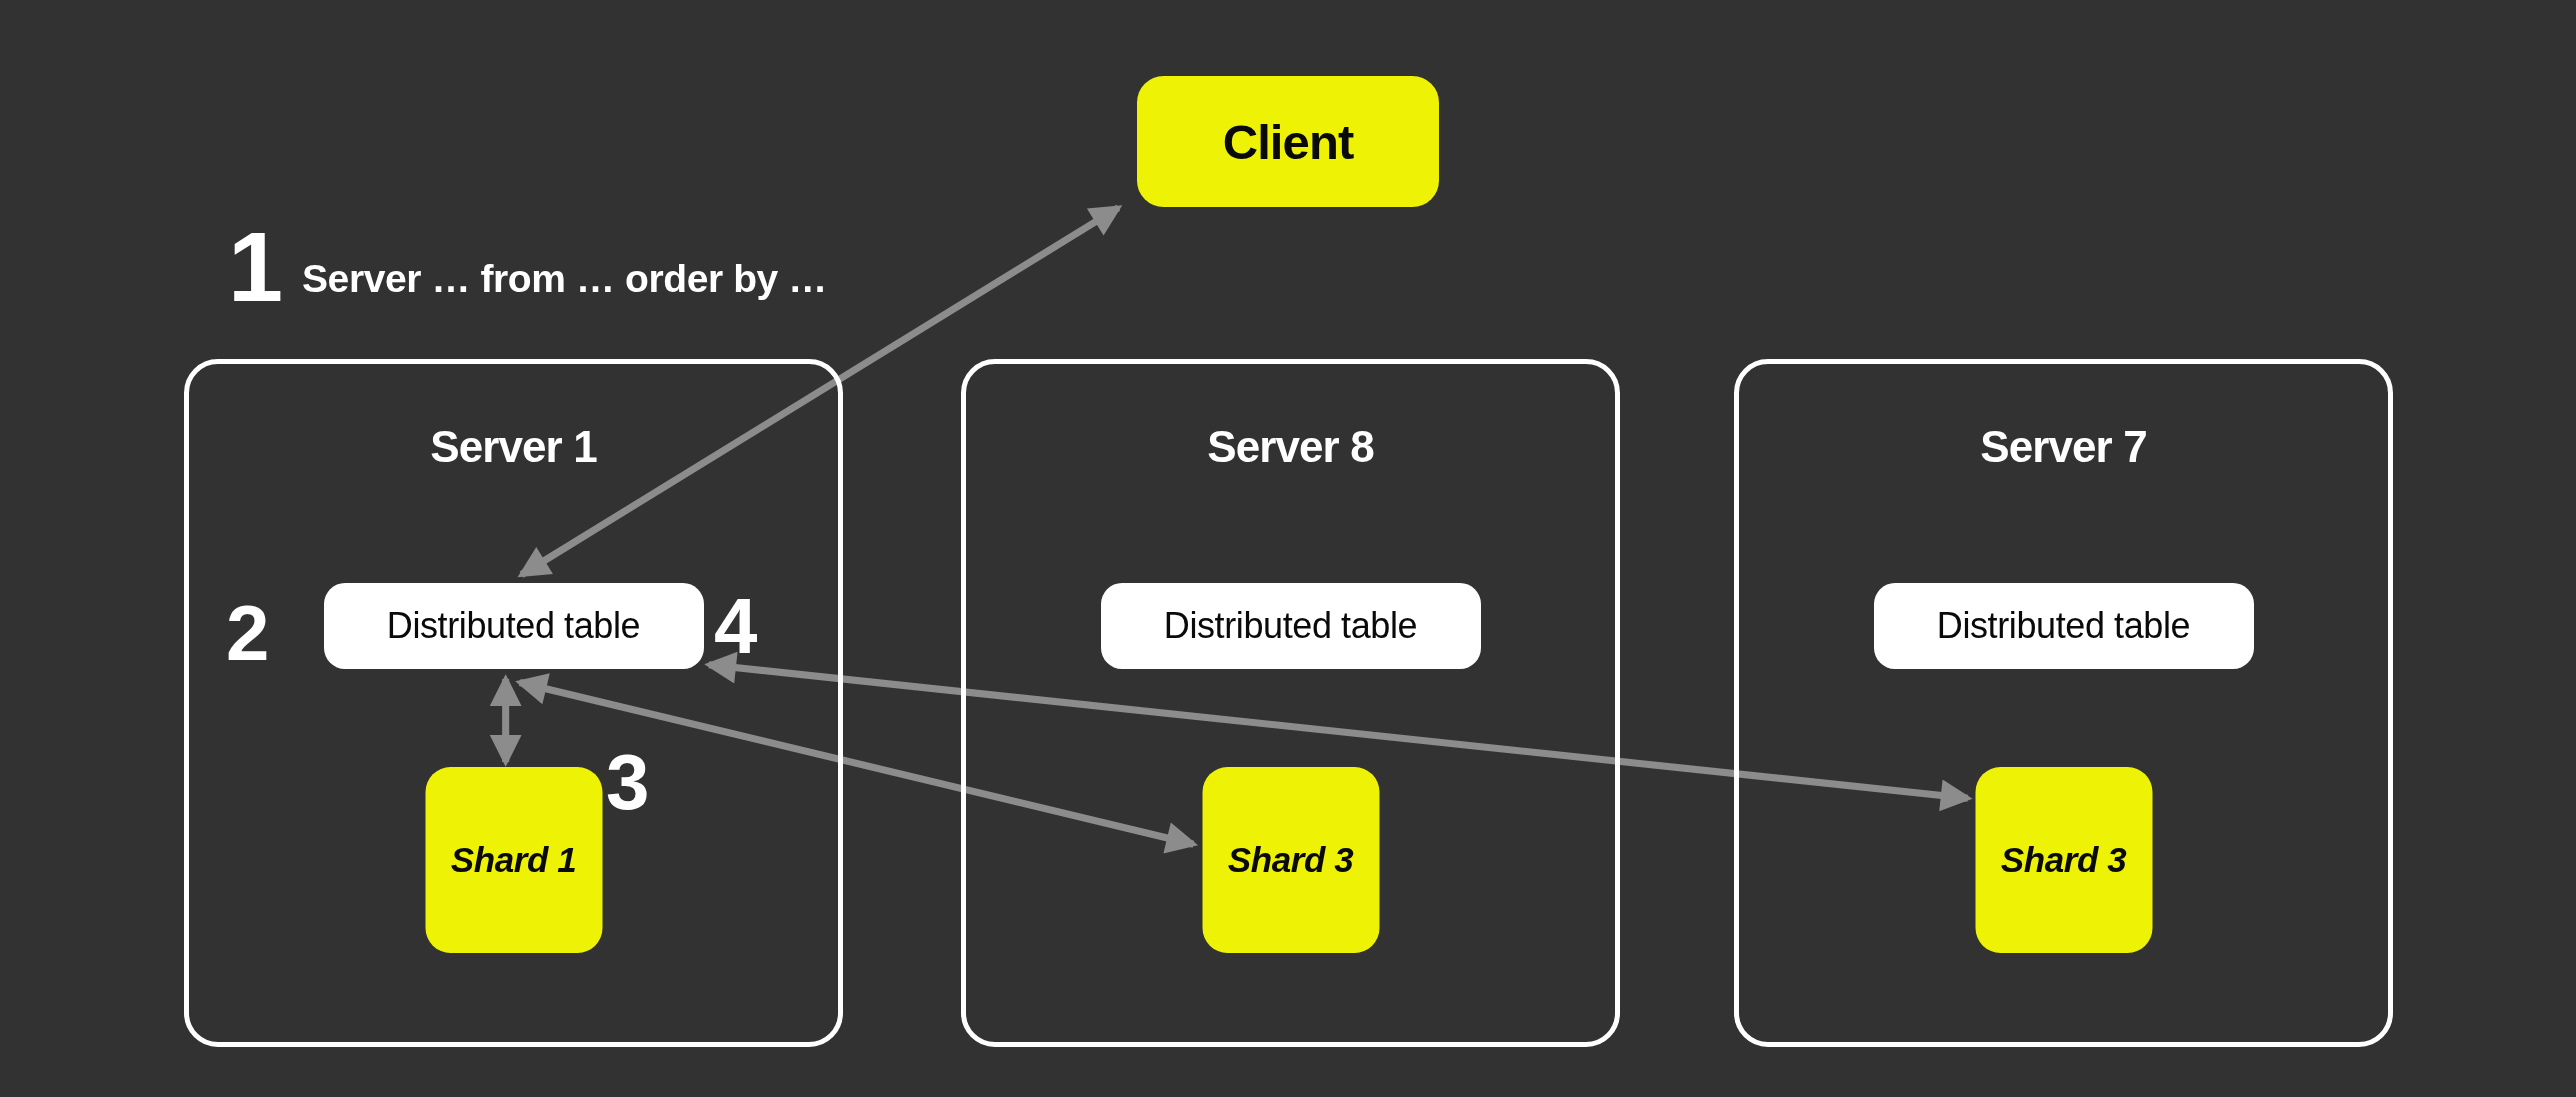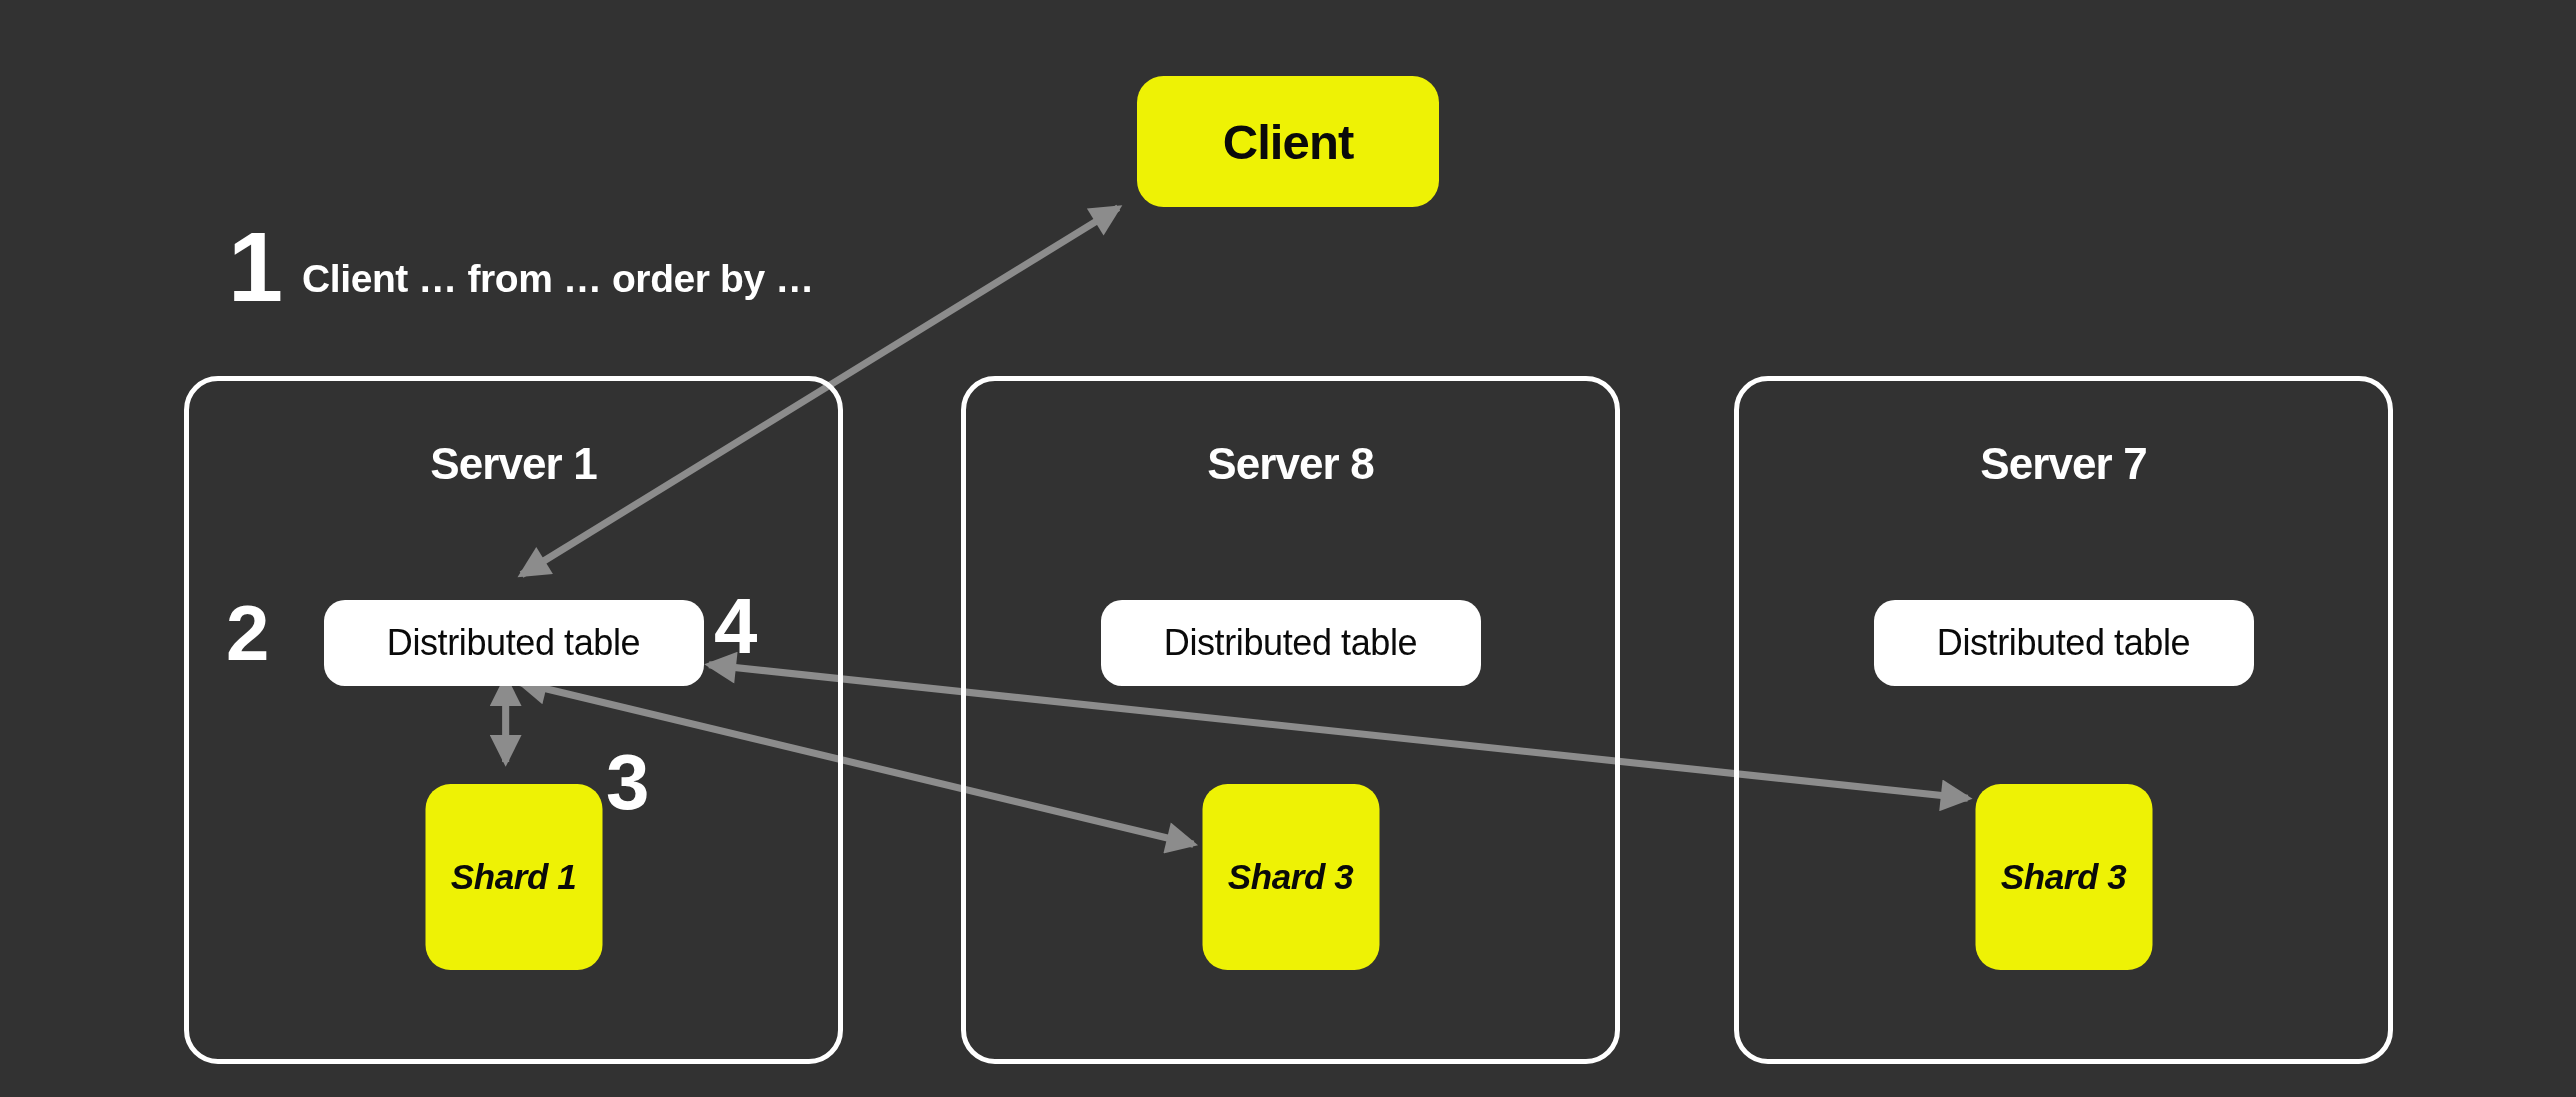--- a/index.html
+++ b/index.html
@@ -8,21 +8,21 @@
     font-family:"Liberation Sans",sans-serif;overflow:hidden;
   }
   .arrows{position:absolute;left:0;top:0;width:2576px;height:1098px;pointer-events:none;}
   .client{
     position:absolute;left:1137px;top:76px;width:302px;height:131px;
     background:#EEF205;border-radius:26.5px;
     display:flex;align-items:center;justify-content:center;
     font-size:49px;font-weight:700;color:#0a0a0a;letter-spacing:-0.9px;
   }
   .server{
-    position:absolute;top:376px;width:659px;height:688px;
+    position:absolute;top:359px;width:659px;height:688px;
     border:5.3px solid #ffffff;border-radius:34px;box-sizing:border-box;
   }
   .server1{left:184px}.server2{left:961px}.server3{left:1734px}
   .server-title{
     position:absolute;left:0;right:0;top:58px;text-align:center;
     color:#ffffff;font-size:44px;font-weight:700;letter-spacing:-0.9px;
   }
   .dtable{
     position:absolute;left:50%;transform:translateX(-50%);top:219px;
     width:380px;height:86px;background:#ffffff;border-radius:21px;
@@ -60,21 +60,21 @@
     <line x1="572" y1="768" x2="572" y2="862" stroke="#8C8C8C" stroke-width="8" marker-start="url(#ah)" marker-end="url(#ah)"></line>
     <line x1="588" y1="772" x2="1350" y2="955" stroke="#8C8C8C" stroke-width="8" marker-start="url(#ah)" marker-end="url(#ah)"></line>
     <line x1="802" y1="752" x2="2226" y2="903" stroke="#8C8C8C" stroke-width="8" marker-start="url(#ah)" marker-end="url(#ah)"></line>
   </svg>
 
   <div class="client">
     <span>Client</span>
   </div>
 
   <div class="num num1">1</div>
-  <div class="step1-text">Client … from … order by …</div>
+  <div class="step1-text">Server … from … order by …</div>
   <div class="num num2">2</div>
   <div class="num num3">3</div>
   <div class="num num4">4</div>
 
   <div class="server server1">
     <div class="server-title">Server 1</div>
     <div class="dtable">
       <span>Distributed table</span>
     </div>
     <div class="shard">

